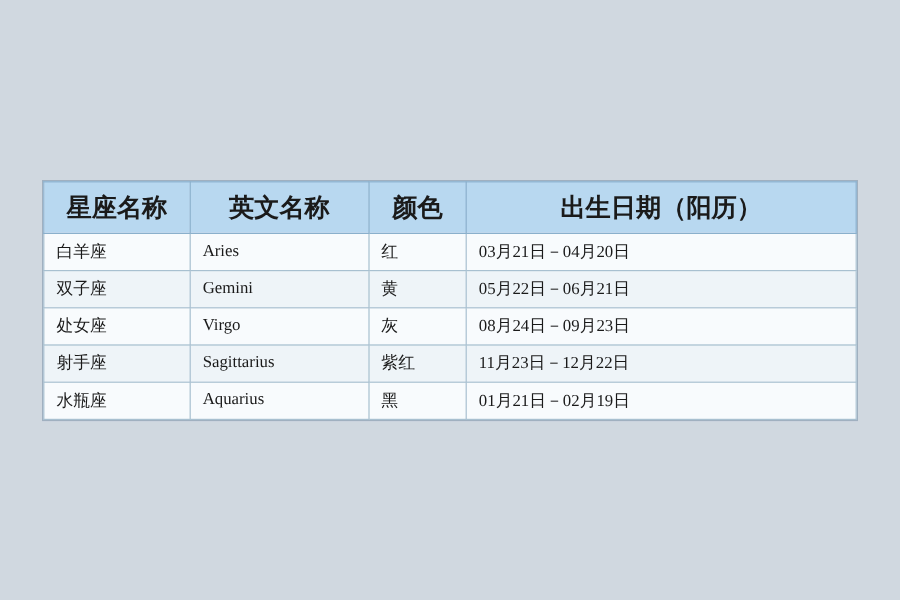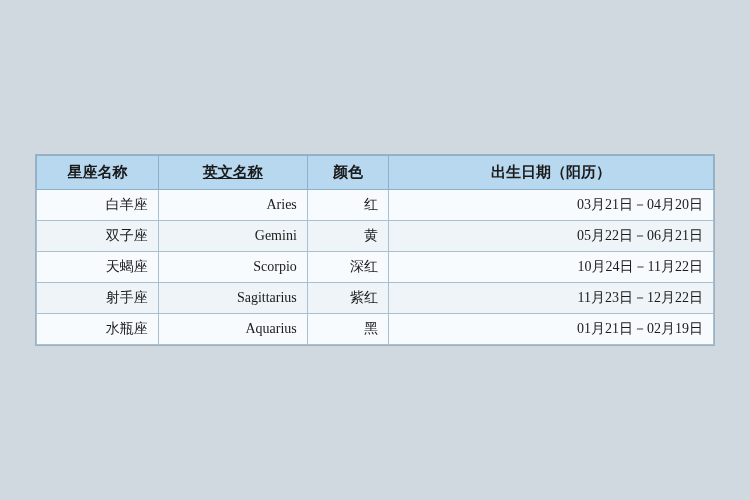--- a/index.html
+++ b/index.html
@@ -27,40 +27,40 @@
     table {
       width: 100%;
       border-collapse: collapse;
     }
 
     thead tr th {
       background-color: #b8d8f0;
       border: 1px solid #8ab0cc;
       padding: 7px 10px;
       text-align: center;
-      font-size: 15px;
+      font-size: 21px;
       font-weight: bold;
       color: #1a1a1a;
     }
 
     tbody tr td {
       border: 1px solid #a8c0d0;
       padding: 6px 10px;
-      text-align: right;
+      text-align: left;
       font-size: 14px;
       color: #1a1a1a;
       background-color: #f8fbfd;
     }
 
     tbody tr:nth-child(even) td {
       background-color: #eef4f8;
     }
 
     .col-zh { width: 18%; }
-    .col-en { width: 22%; text-decoration: underline; }
+    .col-en { width: 22%; }
     .col-color { width: 12%; }
     .col-date { width: 48%; margin-left: 47px; }
   </style>
 </head>
 <body>
 
 <div class="table-container">
   <table>
     <thead>
       <tr>
@@ -77,24 +77,24 @@
           <td>红</td>
           <td>03月21日－04月20日</td>
         </tr>
         <tr>
           <td>双子座</td>
           <td>Gemini</td>
           <td>黄</td>
           <td>05月22日－06月21日</td>
         </tr>
         <tr>
-          <td>天蝎座</td>
-          <td>Scorpio</td>
-          <td>深红</td>
-          <td>10月24日－11月22日</td>
+          <td>处女座</td>
+          <td>Virgo</td>
+          <td>灰</td>
+          <td>08月24日－09月23日</td>
         </tr>
         <tr>
           <td>射手座</td>
           <td>Sagittarius</td>
           <td>紫红</td>
           <td>11月23日－12月22日</td>
         </tr>
         <tr>
           <td>水瓶座</td>
           <td>Aquarius</td>

